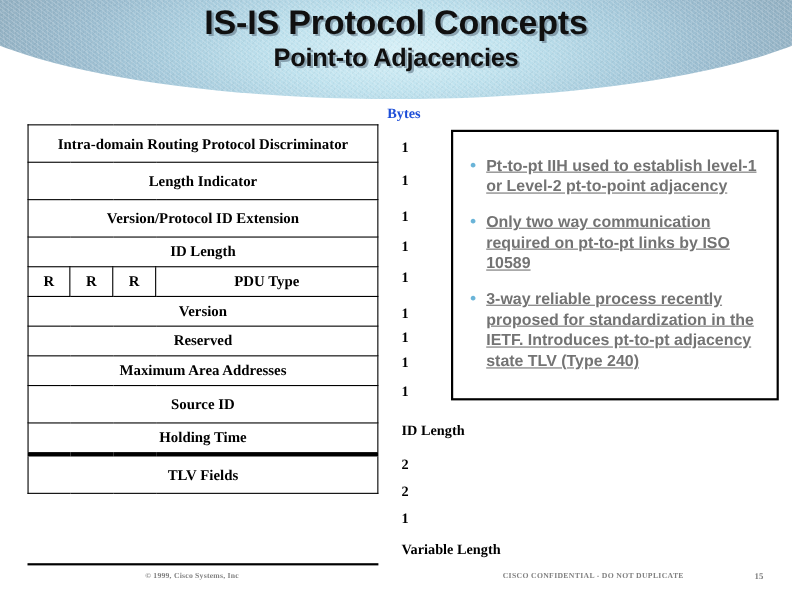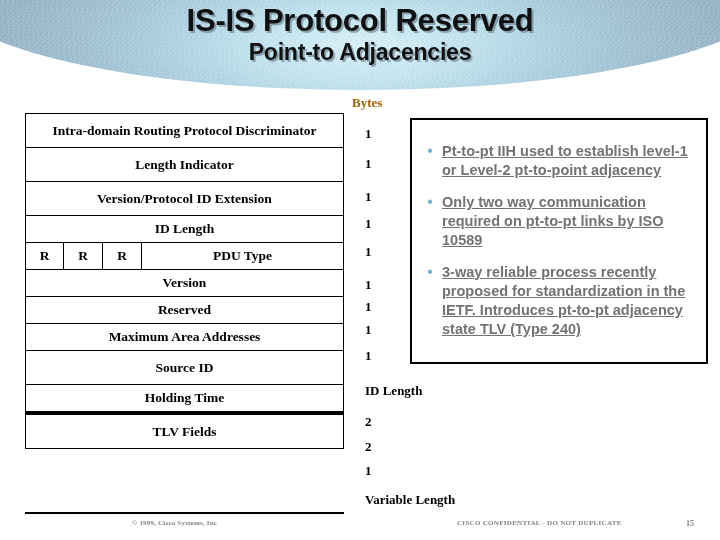--- a/index.html
+++ b/index.html
@@ -70,21 +70,21 @@
     line-height: 1.12;
   }
 
   
   #bytes-header {
     position: absolute;
     left: 352px;
     top: 95px;
     font-size: 13px;
     font-weight: bold;
-    color: #a16207;
+    color: #1d4ed8;
   }
 
   
   #pdu-table {
     position: absolute;
     left: 25px;
     top: 113px;
     width: 319px;
     border-collapse: collapse;
     table-layout: fixed;
@@ -195,21 +195,21 @@
     font-weight: bold;
   }
 </style>
 </head>
 <body>
 
 <div id="banner">
   <div id="banner-noise"></div>
 </div>
 <div id="title-wrap">
-  <div id="title-main">IS-IS Protocol Reserved</div>
+  <div id="title-main">IS-IS Protocol Concepts</div>
   <div id="title-sub">Point-to Adjacencies</div>
 </div>
 
 <div id="bytes-header">Bytes</div>
 
 <table id="pdu-table">
   <colgroup>
     <col style="width:38px">
       <col style="width:39px">
       <col style="width:39px">

